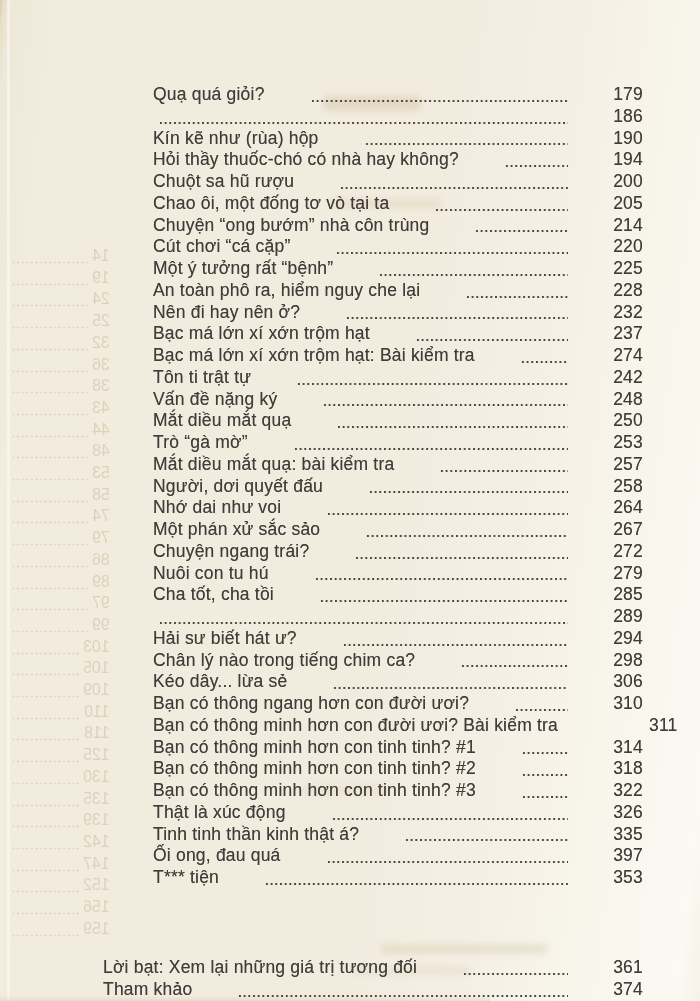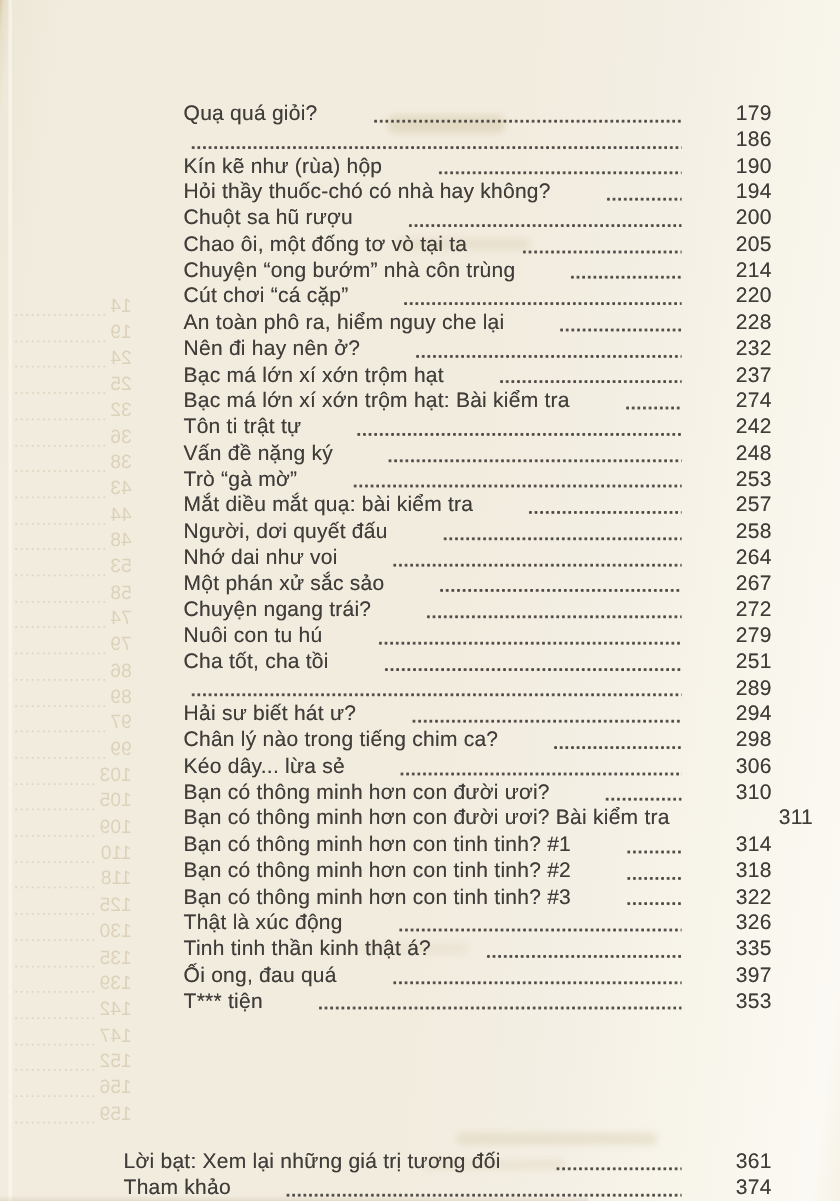--- a/index.html
+++ b/index.html
@@ -298,20 +298,25 @@
     <span class="title">Chuyện “ong bướm” nhà côn trùng</span>
     <span class="leader"></span>
     <span class="num">214</span>
   </div>
       <div class="row">
     <span class="title">Cút chơi “cá cặp”</span>
     <span class="leader"></span>
     <span class="num">220</span>
   </div>
       <div class="row">
+    <span class="title">Một ý tưởng rất “bệnh”</span>
+    <span class="leader"></span>
+    <span class="num">225</span>
+  </div>
+      <div class="row">
     <span class="title">An toàn phô ra, hiểm nguy che lại</span>
     <span class="leader"></span>
     <span class="num">228</span>
   </div>
       <div class="row">
     <span class="title">Nên đi hay nên ở?</span>
     <span class="leader"></span>
     <span class="num">232</span>
   </div>
       <div class="row">
@@ -328,20 +333,25 @@
     <span class="title">Tôn ti trật tự</span>
     <span class="leader"></span>
     <span class="num">242</span>
   </div>
       <div class="row">
     <span class="title">Vấn đề nặng ký</span>
     <span class="leader"></span>
     <span class="num">248</span>
   </div>
       <div class="row">
+    <span class="title">Mắt diều mắt quạ</span>
+    <span class="leader"></span>
+    <span class="num">250</span>
+  </div>
+      <div class="row">
     <span class="title">Trò “gà mờ”</span>
     <span class="leader"></span>
     <span class="num">253</span>
   </div>
       <div class="row">
     <span class="title">Mắt diều mắt quạ: bài kiểm tra</span>
     <span class="leader"></span>
     <span class="num">257</span>
   </div>
       <div class="row">
@@ -365,21 +375,21 @@
     <span class="num">272</span>
   </div>
       <div class="row">
     <span class="title">Nuôi con tu hú</span>
     <span class="leader"></span>
     <span class="num">279</span>
   </div>
       <div class="row">
     <span class="title">Cha tốt, cha tồi</span>
     <span class="leader"></span>
-    <span class="num">251</span>
+    <span class="num">285</span>
   </div>
       <div class="row">
     <span class="leader"></span>
     <span class="num">289</span>
   </div>
       <div class="row">
     <span class="title">Hải sư biết hát ư?</span>
     <span class="leader"></span>
     <span class="num">294</span>
   </div>
@@ -387,21 +397,21 @@
     <span class="title">Chân lý nào trong tiếng chim ca?</span>
     <span class="leader"></span>
     <span class="num">298</span>
   </div>
       <div class="row">
     <span class="title">Kéo dây... lừa sẻ</span>
     <span class="leader"></span>
     <span class="num">306</span>
   </div>
       <div class="row">
-    <span class="title">Bạn có thông minh hơn con đười ươi?</span>
+    <span class="title">Bạn có thông ngang hơn con đười ươi?</span>
     <span class="leader"></span>
     <span class="num">310</span>
   </div>
       <div class="row">
     <span class="title">Bạn có thông minh hơn con đười ươi? Bài kiểm tra</span>
     <span class="leader"></span>
     <span class="num">311</span>
   </div>
       <div class="row">
     <span class="title">Bạn có thông minh hơn con tinh tinh? #1</span>

